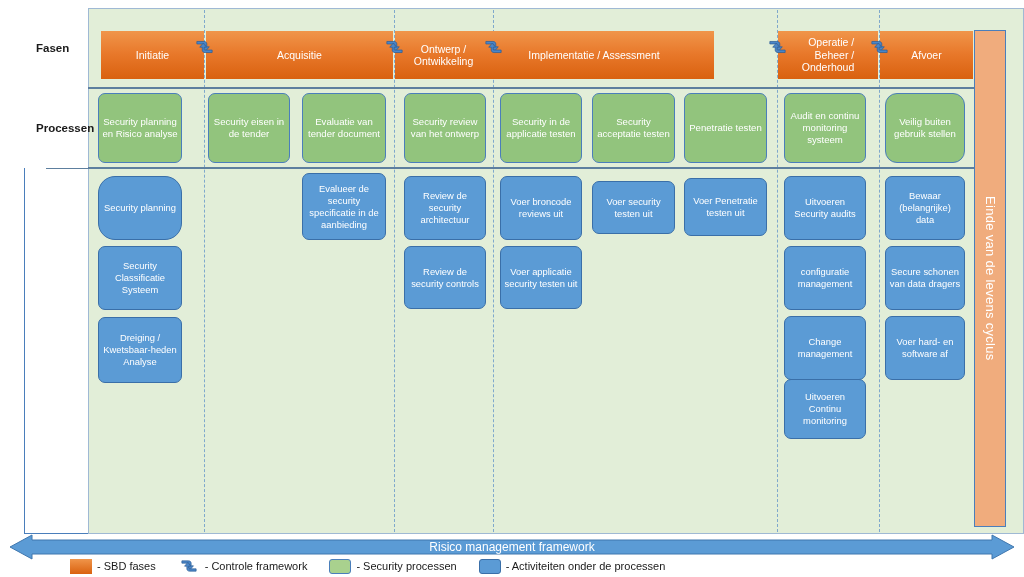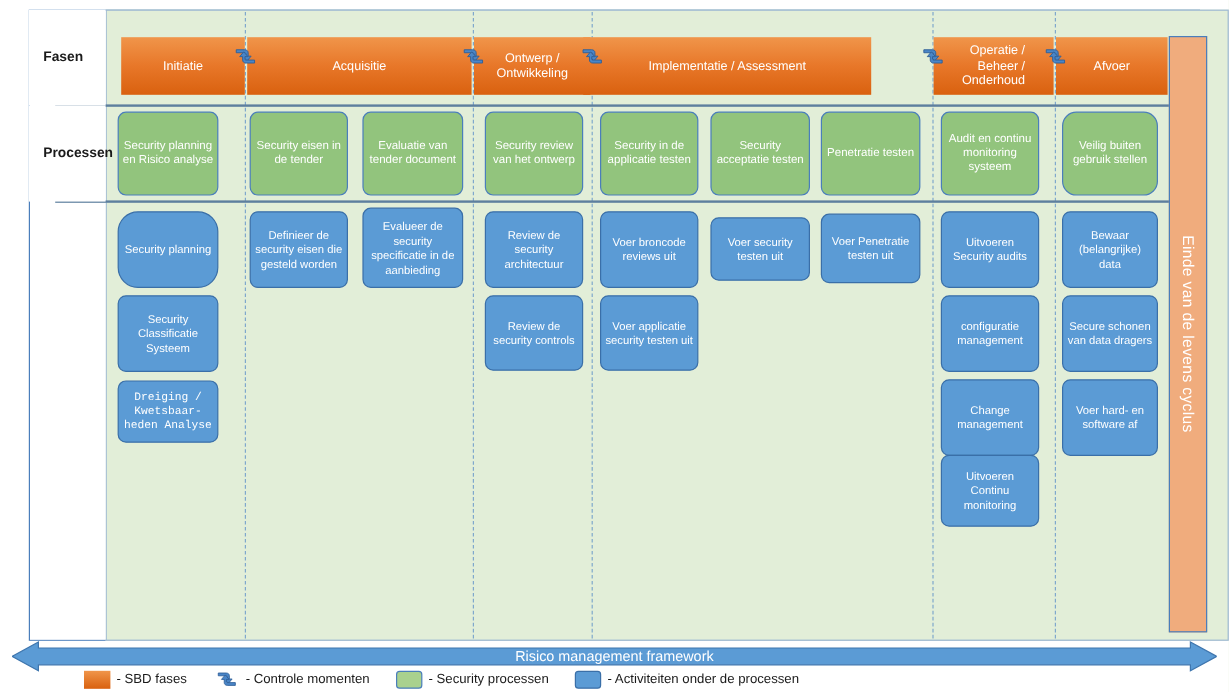--- a/index.html
+++ b/index.html
@@ -150,21 +150,21 @@
     <div class="phase" style="left:101px;width:103px;">
         <span>Initiatie</span>
       </div>
     <div class="phase" style="left:206px;width:187px;">
         <span>Acquisitie</span>
       </div>
     <div class="phase" style="left:395px;width:97px;">
         <span style="white-space:pre-line;">Ontwerp /
 Ontwikkeling</span>
       </div>
-    <div class="phase" style="left:486px;width:240px;">
+    <div class="phase" style="left:474px;width:240px;">
         <span>Implementatie / Assessment</span>
       </div>
     <div class="phase" style="left:778px;width:100px;">
         <span style="white-space:pre-line;text-align:right;">Operatie /
 Beheer /
 Onderhoud</span>
       </div>
     <div class="phase" style="left:880px;width:93px;">
         <span>Afvoer</span>
       </div>
@@ -238,27 +238,24 @@
   <div class="pbox" style="left:885px;width:80px;border-radius:12px;">
       <span>Veilig buiten gebruik stellen</span>
     </div>
 
   <div class="abox" style="left:98px;top:176px;width:84px;height:64px;border-radius:17px;">
       <span>Security planning</span>
     </div>
   <div class="abox" style="left:98px;top:246px;width:84px;height:64px;">
       <span>Security Classificatie Systeem</span>
     </div>
-  <div class="abox" style="left:98px;top:317px;width:84px;height:52px;font-family:Liberation Mono, monospace;">
+  <div class="abox" style="left:98px;top:317px;width:84px;height:66px;">
       <span>Dreiging / Kwetsbaar-heden Analyse</span>
     </div>
 
-  <div class="abox" style="left:208px;top:176px;width:82px;height:64px;">
-      <span>Definieer de security eisen die gesteld worden</span>
-    </div>
   <div class="abox" style="left:302px;top:173px;width:84px;height:67px;">
       <span>Evalueer de security specificatie in de aanbieding</span>
     </div>
 
   <div class="abox" style="left:404px;top:176px;width:82px;height:64px;">
       <span>Review de security architectuur</span>
     </div>
   <div class="abox" style="left:404px;top:246px;width:82px;height:63px;">
       <span>Review de security controls</span>
     </div>
@@ -321,21 +318,21 @@
 
     <div class="leg-item">
       <div class="leg-ico">
         <svg viewBox="0 0 22 18">
             <g fill="#4a86c8" stroke="#2f5e96" stroke-width="0.8">
               <path d="M3 3.2h7.4c2.0 0 3.0 1.2 3.0 2.6v3.0h2.6L12.4 13 8.8 8.8h2.6V6.6c0-0.5-0.3-0.8-0.9-0.8H3z"></path>
               <path d="M19 14.8h-7.4c-2.0 0-3.0-1.2-3.0-2.6V9.2H6L9.6 5l3.6 4.2h-2.6v2.2c0 0.5 0.3 0.8 0.9 0.8H19z"></path>
             </g>
           </svg>
       </div>
-      <div class="leg-text">- Controle momenten</div>
+      <div class="leg-text">- Controle framework</div>
     </div>
 
     <div class="leg-item">
       <div class="leg-swatch sw-green"></div>
       <div class="leg-text">- Security processen</div>
     </div>
 
     <div class="leg-item">
       <div class="leg-swatch sw-blue"></div>
       <div class="leg-text">- Activiteiten onder de processen</div>

